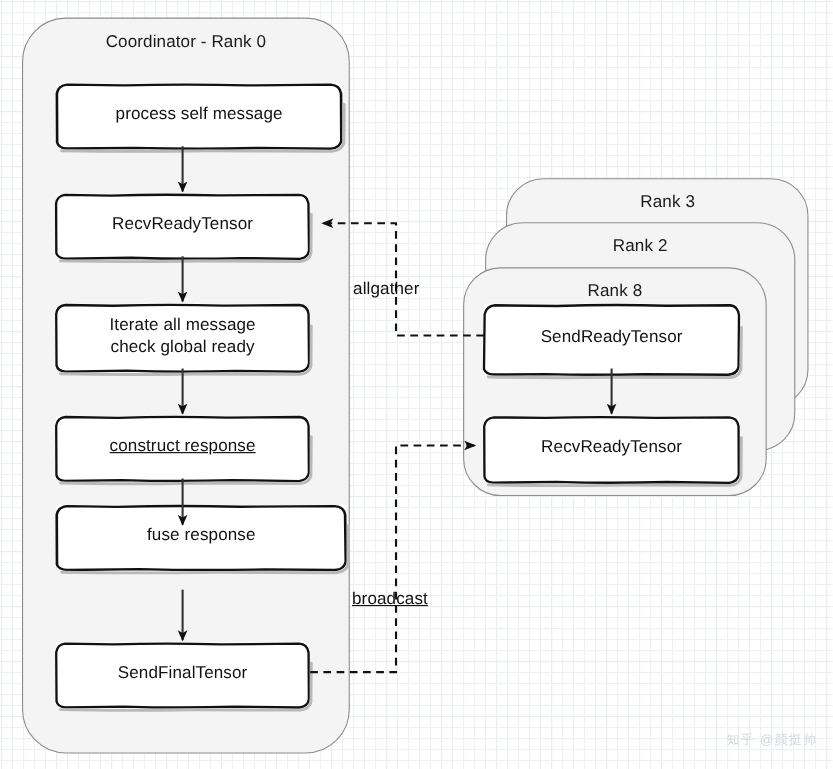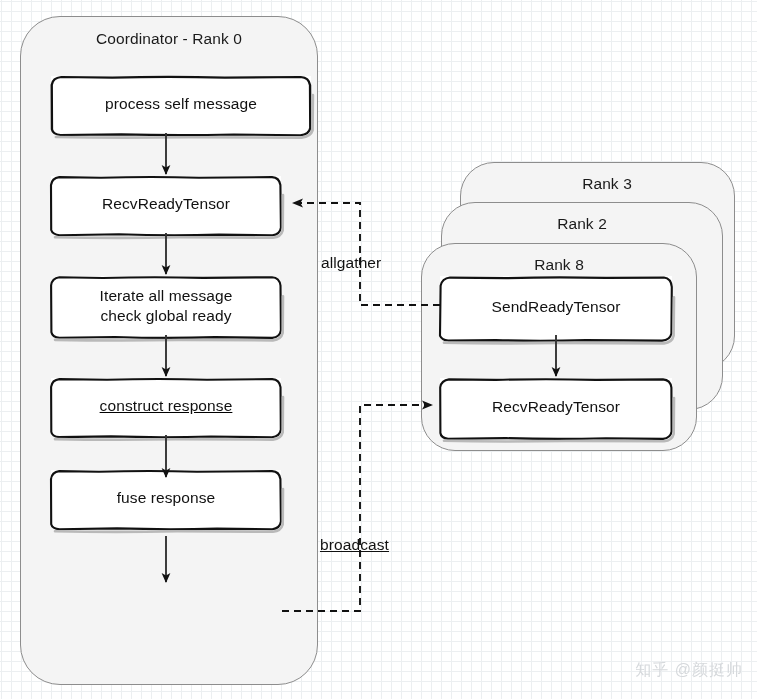--- a/index.html
+++ b/index.html
@@ -89,21 +89,21 @@
     background: transparent;
     white-space: nowrap;
     letter-spacing: 0.1px;
   }
 
   
   .watermark {
     position: absolute;
     right: 14px;
     bottom: 18px;
-    font-size: 16px;
+    font-size: 12px;
     color: #d6d9dc;
     letter-spacing: 1px;
     white-space: nowrap;
     user-select: none;
   }
 </style>
 </head>
 <body>
 
 <div id="canvas">
@@ -166,28 +166,35 @@
   </div>
 
   <div class="node" style="left:51px; top:378px; width:230px; height:56px; z-index:6;text-decoration:underline;">
     <svg class="sketch" viewBox="0 0 238 64" preserveAspectRatio="none">
       <path d="M4.3 57.8 Q5.1 62.6 12.2 63.1 L64 62.4 Q114 63.9 164 62.5 L225 63.3 Q232.9 62.4 233.8 55.7 L233.5 13.1 Q232.5 5.5 225.2 5.1 L160 5.7 Q110 4.3 60 5.8 L12.4 5.1 Q5.1 5.9 4.1 12.9 Z" fill="#ffffff" stroke="#111111" stroke-width="2.1" stroke-linejoin="round"></path>
       <path d="M8 65.1 Q62 66.3 128 65.3 L226 65.6 Q234 64.8 235.7 58.4 L236 23" fill="none" stroke="#b9b9b9" stroke-width="2.6" stroke-linecap="round"></path>
     </svg>
     <div class="node-label">construct response</div>
   </div>
 
-  <div class="node" style="left:51px; top:470px; width:230px; height:56px; z-index:6;">
+  <div class="node" style="left:51px; top:459px; width:264px; height:56px; z-index:6;">
     <svg class="sketch" viewBox="0 0 238 64" preserveAspectRatio="none">
       <path d="M4.2 58.2 Q5.4 62.8 12.6 63.2 L70 62.4 Q120 63.9 170 62.6 L225.3 63.2 Q233 62.3 233.9 55.5 L233.4 13 Q232.3 5.4 225 5.1 L150 5.7 Q100 4.2 52 5.8 L12.2 5.1 Q4.9 6 4 13.1 Z" fill="#ffffff" stroke="#111111" stroke-width="2.1" stroke-linejoin="round"></path>
       <path d="M8 65.2 Q64 66.4 130 65.3 L226 65.7 Q234 64.9 235.7 58.4 L236 23" fill="none" stroke="#b9b9b9" stroke-width="2.6" stroke-linecap="round"></path>
     </svg>
     <div class="node-label">fuse response</div>
   </div>
 
+  <div class="node" style="left:51px; top:584px; width:230px; height:56px; z-index:6;">
+    <svg class="sketch" viewBox="0 0 238 64" preserveAspectRatio="none">
+      <path d="M4.4 57.6 Q5.3 62.5 12.4 63.1 L66 62.3 Q116 63.9 166 62.4 L225.2 63.2 Q233 62.3 233.8 55.6 L233.5 13.2 Q232.4 5.5 225 5.1 L154 5.8 Q104 4.3 56 5.8 L12.3 5.1 Q5 6 4.1 13 Z" fill="#ffffff" stroke="#111111" stroke-width="2.1" stroke-linejoin="round"></path>
+      <path d="M8 65.1 Q62 66.4 128 65.3 L226 65.6 Q234 64.8 235.7 58.4 L236 23" fill="none" stroke="#b9b9b9" stroke-width="2.6" stroke-linecap="round"></path>
+    </svg>
+    <div class="node-label">SendFinalTensor</div>
+  </div>
 
   <svg class="conn" style="z-index:7;">
     <defs>
       <marker id="arrowSolid" markerWidth="12" markerHeight="12" refX="9" refY="5" orient="auto" markerUnits="userSpaceOnUse">
         <path d="M0,0.6 L10,5 L0,9.4 L2.4,5 Z" fill="#111111"></path>
       </marker>
       <marker id="arrowDashL" markerWidth="13" markerHeight="12" refX="10" refY="5" orient="auto" markerUnits="userSpaceOnUse">
         <path d="M0,0.6 L11,5 L0,9.4 L2.6,5 Z" fill="#111111"></path>
       </marker>
     </defs>

